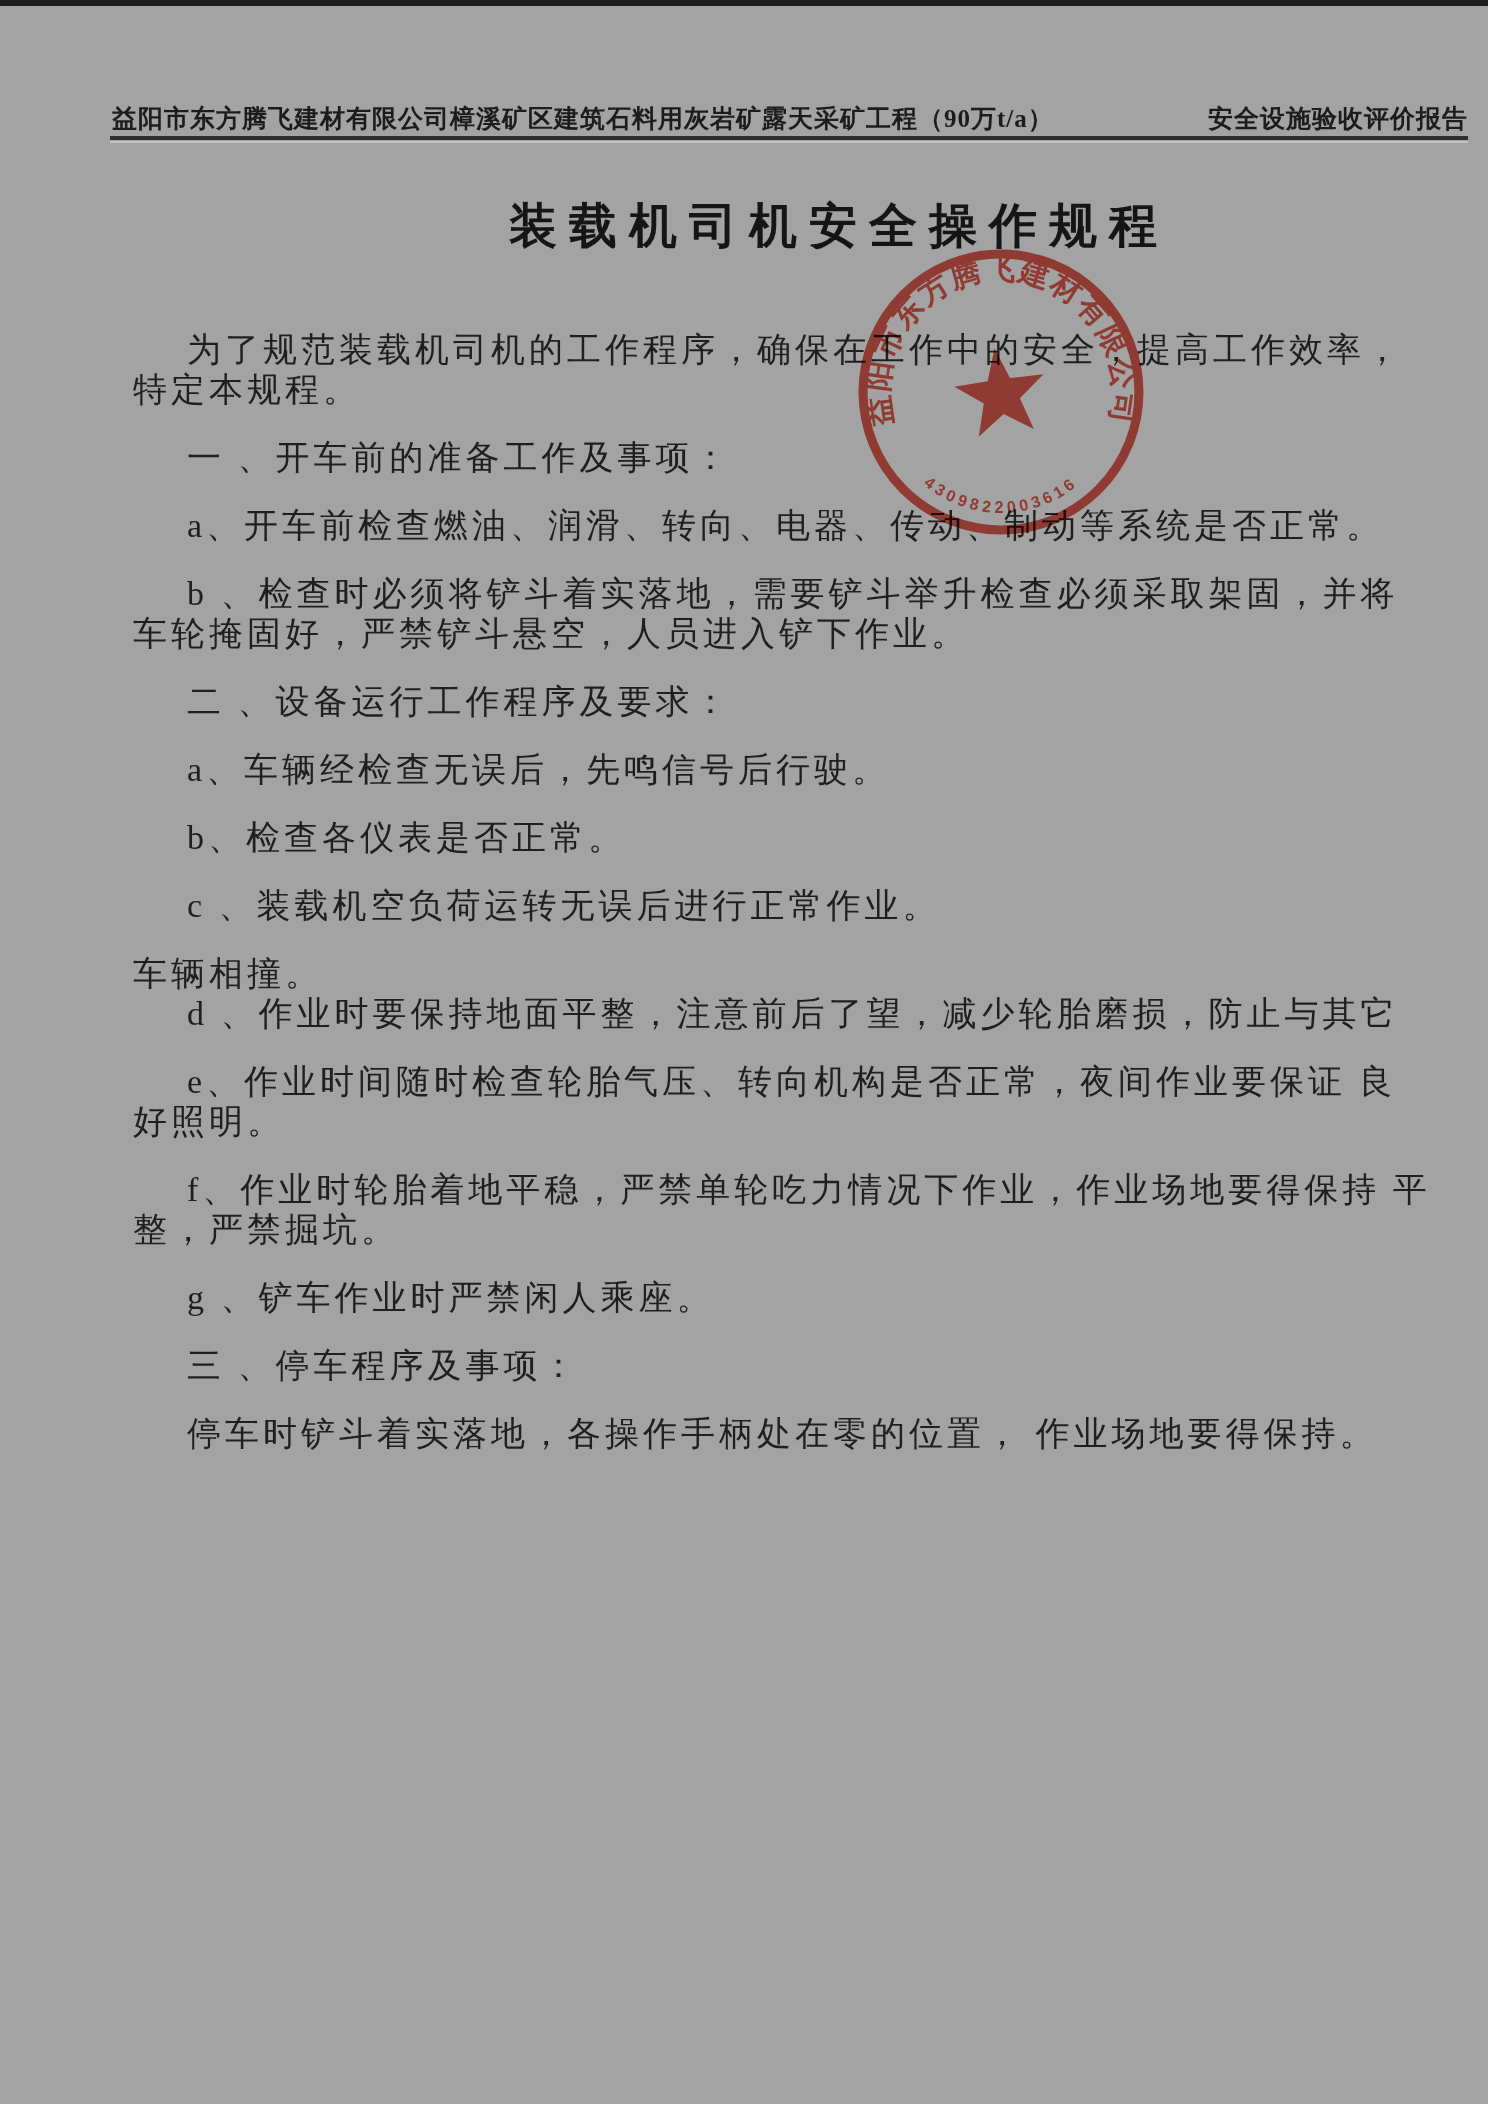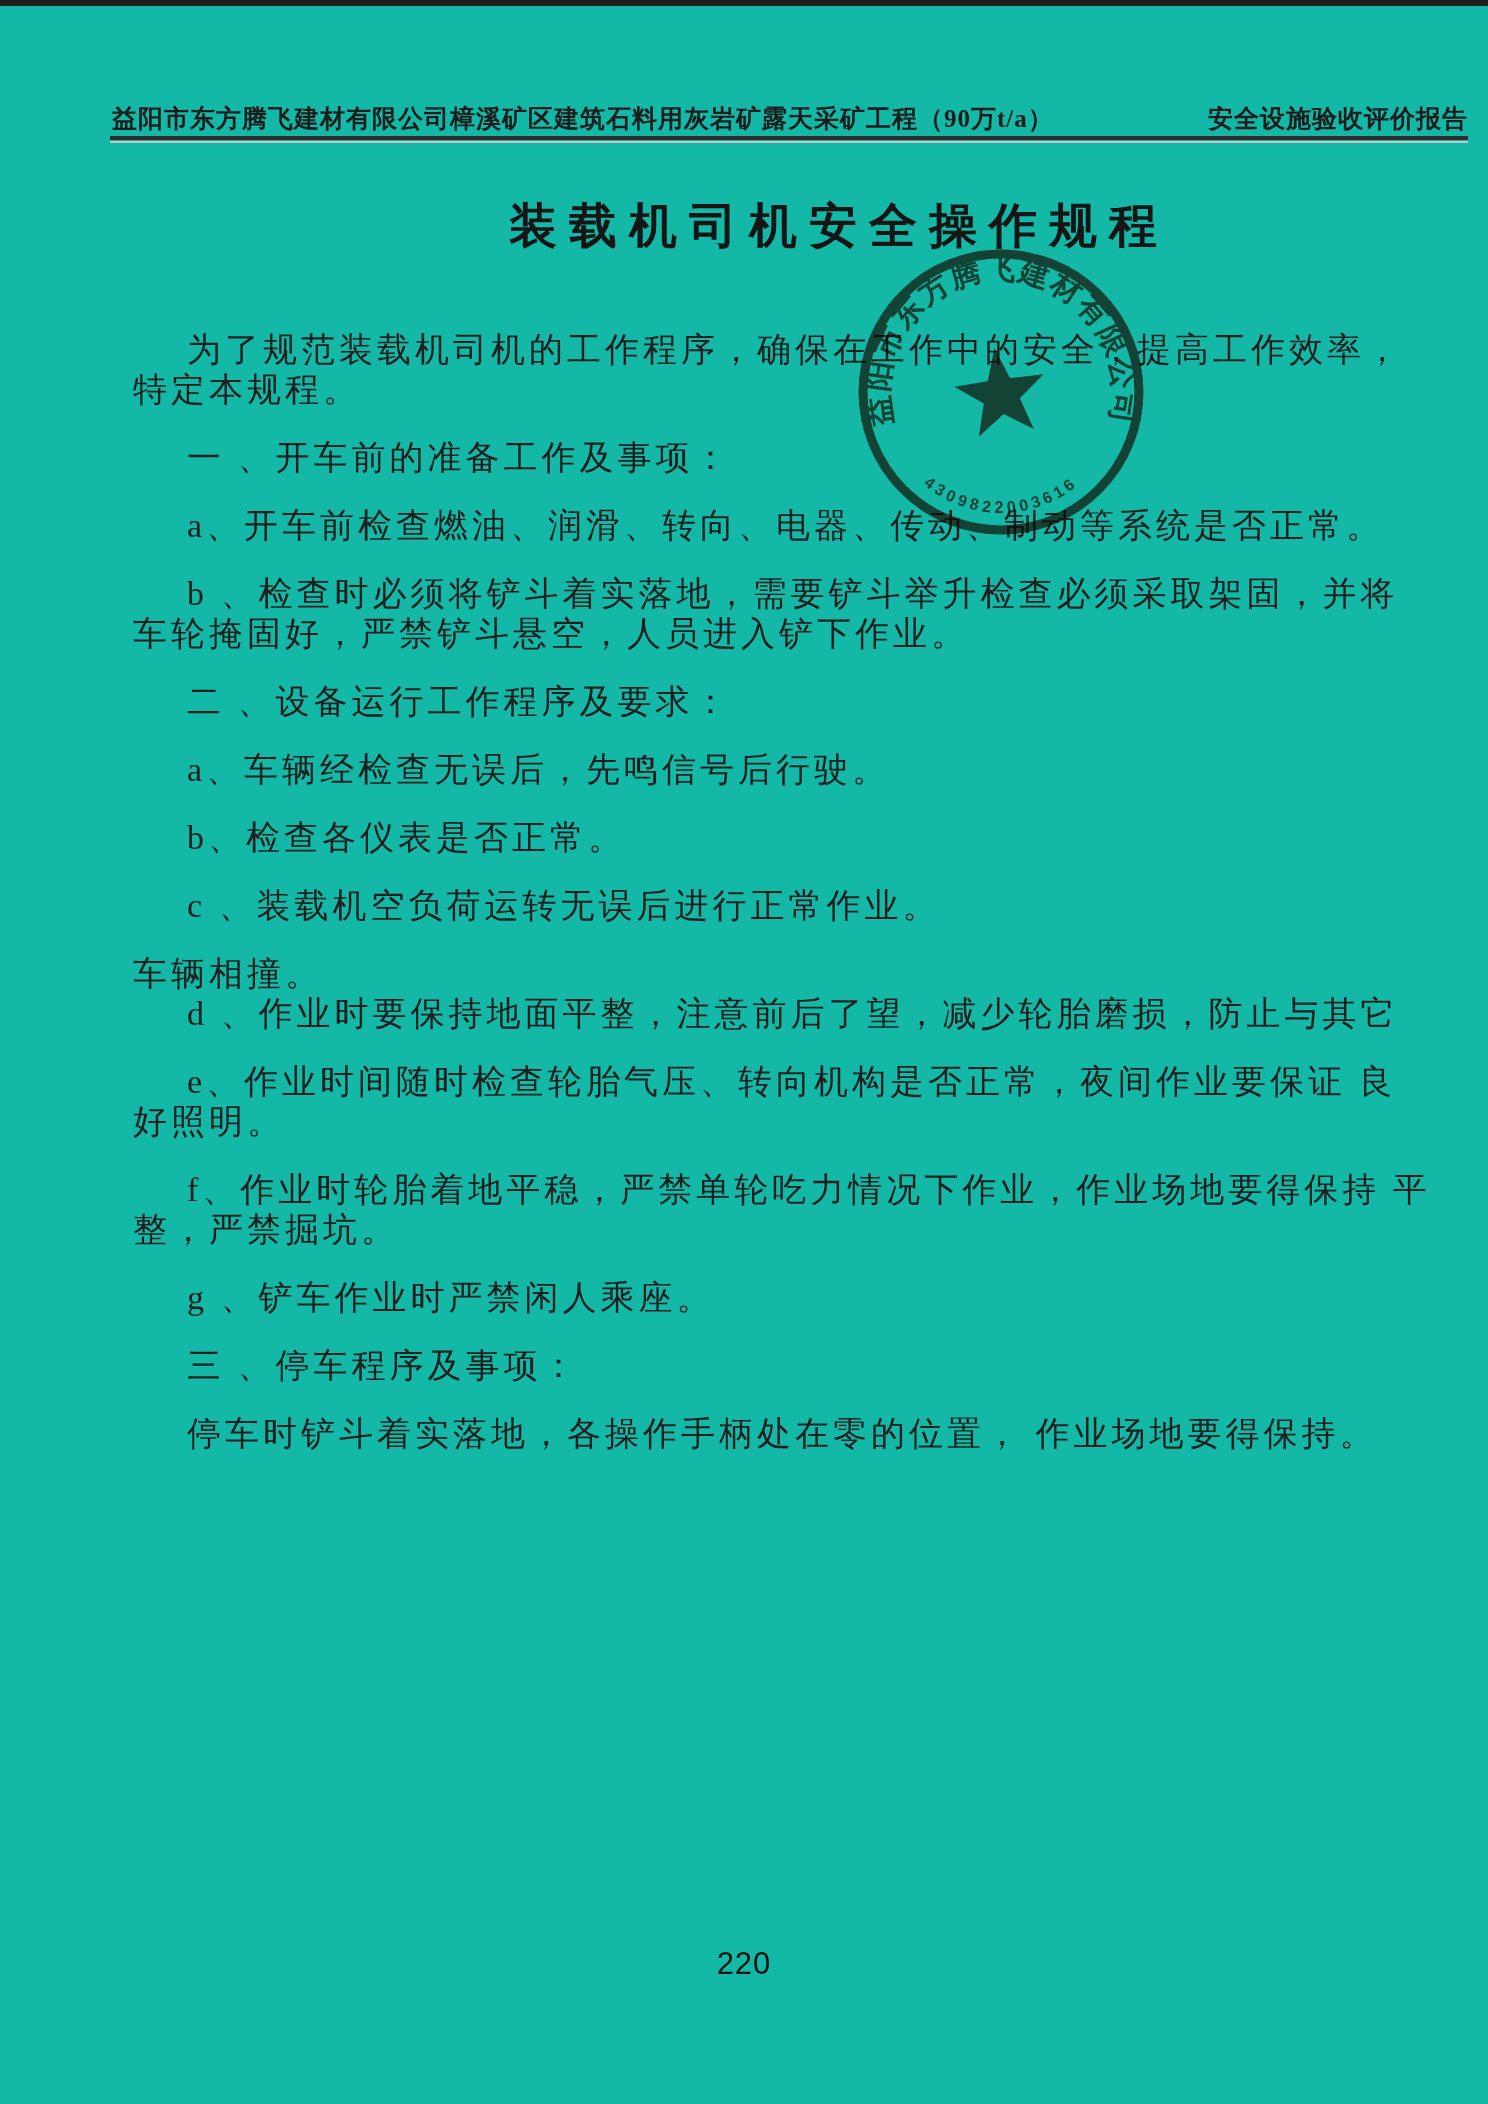--- a/index.html
+++ b/index.html
@@ -1,20 +1,20 @@
 <!DOCTYPE html>
 <html><head>
 <meta charset="utf-8">
 <style>
   html,body{margin:0;padding:0;background:#888;}
   .page{
     position:relative;
     width:1488px;height:2104px;
     margin:0 auto;
-    background:#14b8a6;
+    background:#a3a3a3;
     overflow:hidden;
     font-family:"Liberation Serif","DejaVu Serif",serif;
     color:#1c1c1c;
   }
   .topbar{
     position:absolute;top:0;left:0;width:100%;height:6px;
     background:#1d1d1d;
   }
   .header{
     position:absolute;top:102px;left:112px;width:1356px;
@@ -128,15 +128,14 @@
       <path id="arcBottom" d="M 46.7 213.8 A 120 120 0 0 0 243.3 213.8"></path>
     </defs>
     <text font-size="30" font-weight="bold" fill="#dc4537" letter-spacing="2" font-family="'Liberation Serif','DejaVu Serif',serif">
       <textPath href="#arcTop" startOffset="50%" text-anchor="middle">益阳市东方腾飞建材有限公司</textPath>
     </text>
     <text font-size="16" font-weight="bold" fill="#dc4537" letter-spacing="4" font-family="'Liberation Sans','DejaVu Sans',sans-serif">
       <textPath href="#arcBottom" startOffset="50%" text-anchor="middle">4309822003616</textPath>
     </text>
   </svg>
 
-  <div class="pageno">220</div>
 
 </div>
 
 </body></html>

